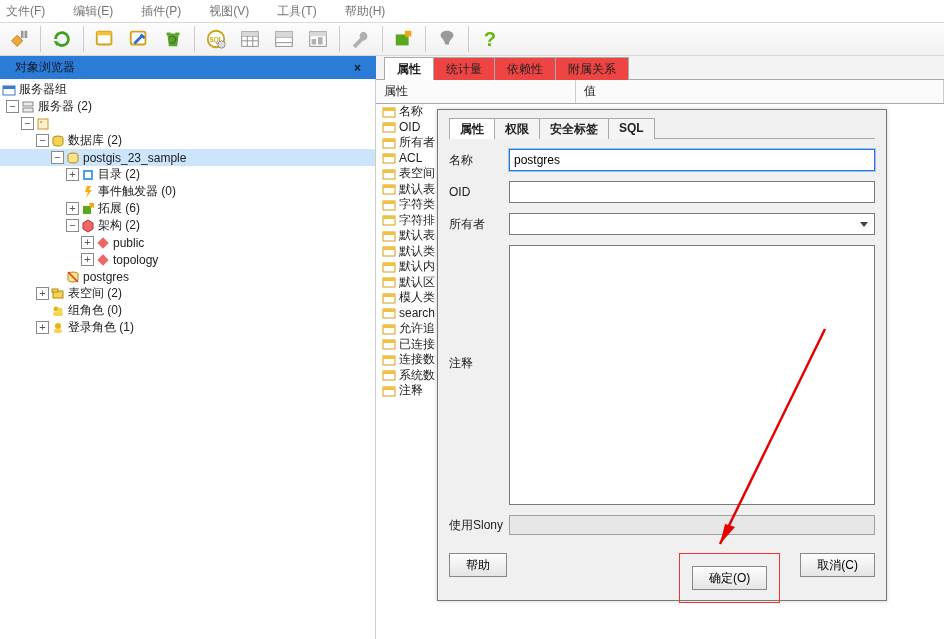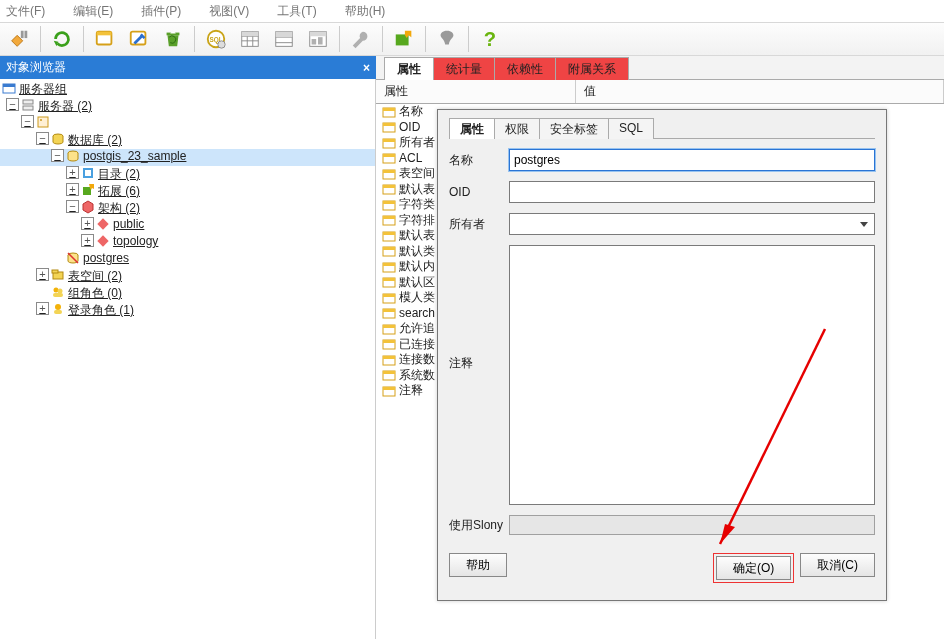--- a/index.html
+++ b/index.html
@@ -8,24 +8,24 @@
   .menubar { height:22px; background:#fff; display:flex; align-items:center; padding:0 6px; gap:28px; color:#757575;}
   .menubar span { cursor:default; }
   
   .toolbar { height:34px; border-top:1px solid #d8d8d8; border-bottom:1px solid #d8d8d8; background:linear-gradient(#fdfdfd,#f1f1f1); display:flex; align-items:center; padding:0 4px; gap:4px;}
   .toolbar .btn { width:30px; height:28px; display:flex; align-items:center; justify-content:center; border-radius:2px;}
   .toolbar .btn svg { width:22px; height:22px; }
   .toolbar .sep { width:1px; height:26px; background:#ccc; margin:0 2px;}
   
   .main { position:absolute; top:56px; left:0; right:0; bottom:0; display:flex; }
   .left { width:376px; display:flex; flex-direction:column;}
-  .left-title { background:#2a7cd6; color:#ffffff; font-size:12px; padding:3px 6px; display:flex; align-items:center; justify-content:space-between;}
+  .left-title { background:#2a7cd6; color:#0f172a; font-size:12px; padding:3px 15px; display:flex; align-items:center; justify-content:space-between;}
   .left-title .x { font-weight:bold; cursor:default;}
   .tree { flex:1; overflow:auto; border-right:1px solid #ccc; padding:2px 0;}
-  .node { display:flex; align-items:flex-start; height:17px; white-space:nowrap;text-decoration:underline; }
+  .node { display:flex; align-items:center; height:17px; white-space:nowrap; }
   .tw { width:13px; height:13px; border:1px solid #8a8a8a; font-size:11px; line-height:10px; text-align:center; color:#555; margin-right:2px; background:#fff;}
   .tw.blank { border:none; }
   .ic { width:14px; height:14px; margin-right:3px; display:inline-flex; align-items:center; justify-content:center;}
   .ic svg { width:14px; height:14px; }
   .sel { background:#cde5fb;}
   
   .right { flex:1; display:flex; flex-direction:column; }
   .tabbar { height:24px; display:flex; align-items:flex-end; padding-left:8px; border-bottom:1px solid #aaa; background:#f3f3f3; gap:0;}
   .tab { padding:3px 12px 2px; border:1px solid #aaa; border-bottom:none; background:#ef4444; font-size:12px; position:relative; top:1px; margin-right:-1px;}
   .tab.active { background:#fff; font-weight:bold;}
@@ -36,35 +36,35 @@
   .pic { width:14px; height:14px; margin-right:3px;}
   .pic svg{width:14px;height:14px;}
   
   .dialog { position:absolute; left:437px; top:109px; width:450px; height:492px; background:#f0f0f0; border:1px solid #777; padding:1px; z-index:50; box-shadow:0 0 4px rgba(0,0,0,0.2);}
   .dlg-title { height:26px; background:#fff; display:flex; align-items:center; padding:0 8px; border-bottom:1px solid #ddd;}
   .dlg-title .ticon { width:16px; height:16px; margin-right:6px; display:flex; align-items:center; justify-content:center;}
   .dlg-title .ttext { flex:1; font-size:12px;}
   .dlg-title .close { font-size:15px; font-family:Arial; color:#222;}
   .dlg-body { padding:6px 10px; background:#f0f0f0; height:calc(100% - 26px); display:flex; flex-direction:column;}
   .dlg-tabs { display:flex; border-bottom:1px solid #aaa; height:22px;}
-  .dlg-tab { padding:2px 10px; border:1px solid #aaa; border-bottom:none; background:#f4f4f4; font-size:12px; margin-right:-1px; position:relative; top:1px;}
+  .dlg-tab { padding:2px 10px; border:1px solid #aaa; border-bottom:none; background:#f4f4f4; font-size:12px; margin-right:-1px; position:relative; top:1px;font-weight:bold;}
   .dlg-tab.active { background:#fff; font-weight:bold;}
   .form { padding:10px 0 0; }
   .frow { display:flex; align-items:center; margin-bottom:10px;}
   .flabel { width:60px; font-size:12px; }
   .finput { flex:1; height:22px; border:1px solid #7a7a7a; padding:0 4px; font-size:12px; font-family:inherit; background:#fff;}
   .finput.focus { border:1px solid #2a74d4; outline:1px solid #97c3f0;}
   .fselect { flex:1; height:22px; border:1px solid #7a7a7a; background:#fff; position:relative;}
   .fselect::after { content:""; position:absolute; right:6px; top:8px; border-left:4px solid transparent; border-right:4px solid transparent; border-top:5px solid #444;}
   .farea { flex:1; height:260px; border:1px solid #7a7a7a; background:#fff; resize:none; font-size:12px; padding:2px;}
   .frow.slony .finput2 { flex:1; height:20px; border:1px solid #a0a0a0; background:#e6e6e6;}
-  .dlg-foot { margin-top:auto; padding:8px 0 4px; display:flex; gap:6px;}
+  .dlg-foot { margin-top:auto; padding:8px 0 4px; display:flex; gap:20px;}
   .dbtn { height:24px; padding:0 16px; background:linear-gradient(#fdfdfd,#e5e5e5); border:1px solid #888; font-size:12px;}
   .dlg-foot .spacer { flex:1; }
-  .okbox { border:1px solid #e33; padding:2px; display:inline-flex;}
+  .okbox { border:1px solid #e33; padding:12px; display:inline-flex;}
   
   .arrow { position:absolute; left:700px; top:324px; width:140px; height:240px; z-index:60; pointer-events:none;}
 </style>
 </head>
 <body>
 
 <div class="menubar">
   <span>文件(F)</span>
   <span>编辑(E)</span>
   <span>插件(P)</span>
@@ -226,20 +226,29 @@
         <span class="tw">+</span>
         <span class="ic">
             <svg viewBox="0 0 14 14">
               <rect x="2" y="2" width="10" height="10" fill="#4aa0e0"></rect>
               <rect x="4" y="4" width="6" height="6" fill="#fff"></rect>
             </svg>
           </span>
         <span>目录  (2)</span>
       </div>
       <div class="node" style="padding-left:66px">
+        <span class="tw blank"></span>
+        <span class="ic">
+            <svg viewBox="0 0 14 14">
+              <path d="M6 1 L4 7 h3 L5 13 L11 5 h-3 L10 1z" fill="#f3b20a"></path>
+            </svg>
+          </span>
+        <span>事件触发器 (0)</span>
+      </div>
+      <div class="node" style="padding-left:66px">
         <span class="tw">+</span>
         <span class="ic">
             <svg viewBox="0 0 14 14">
               <rect x="2" y="4" width="8" height="8" fill="#57a81e"></rect>
               <path fill="#f2a80b" d="M8 1h5v5l-2-1-1 2-1-2z"></path>
             </svg>
           </span>
         <span>拓展 (6)</span>
       </div>
       <div class="node" style="padding-left:66px">

